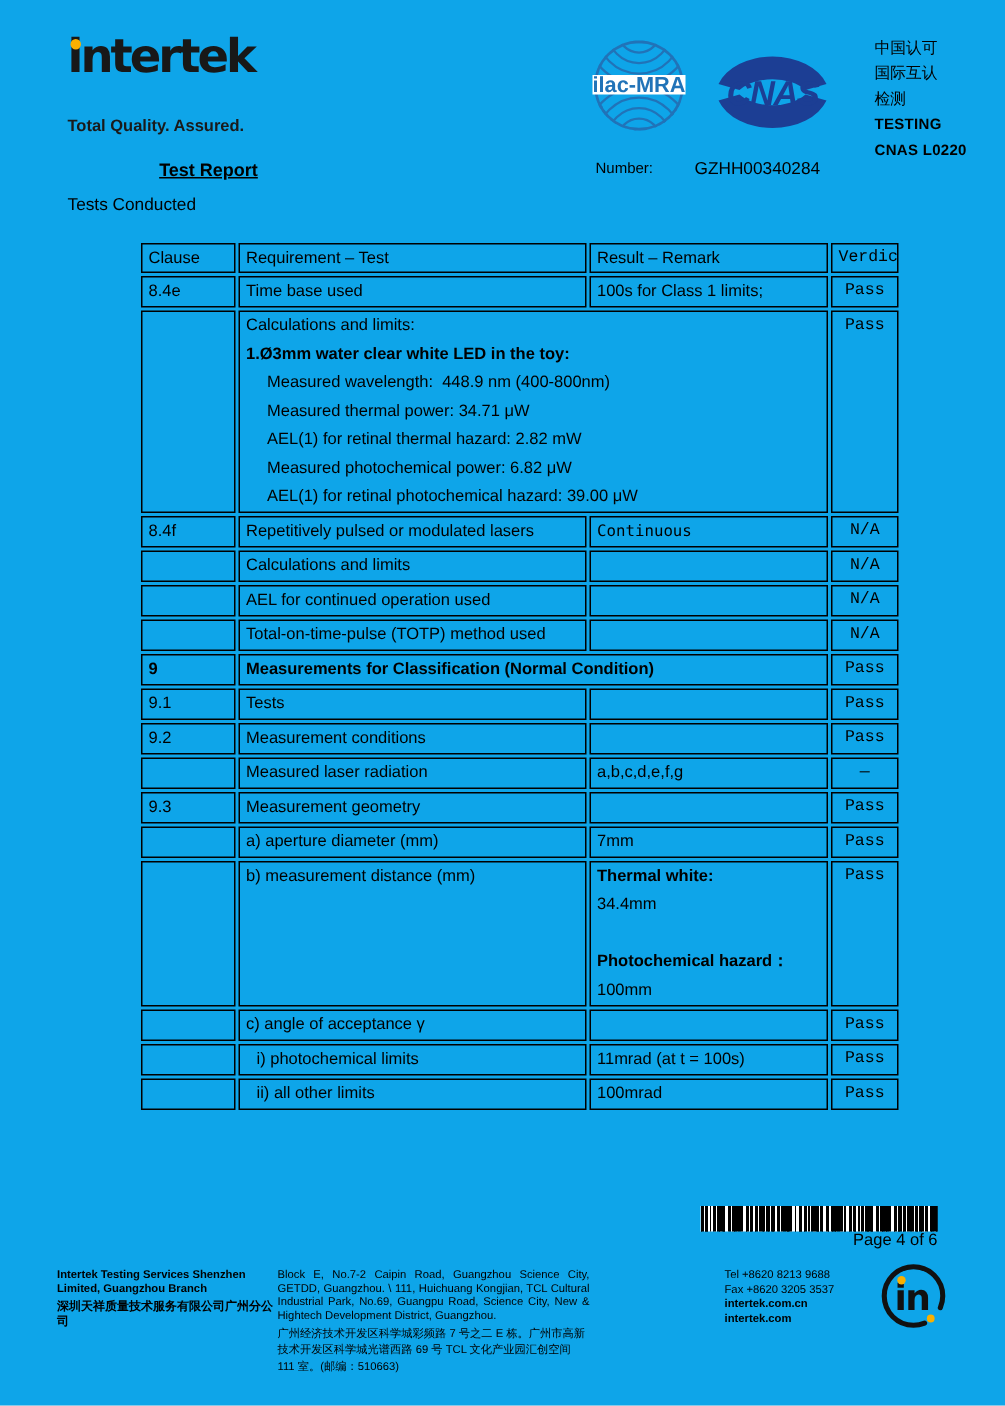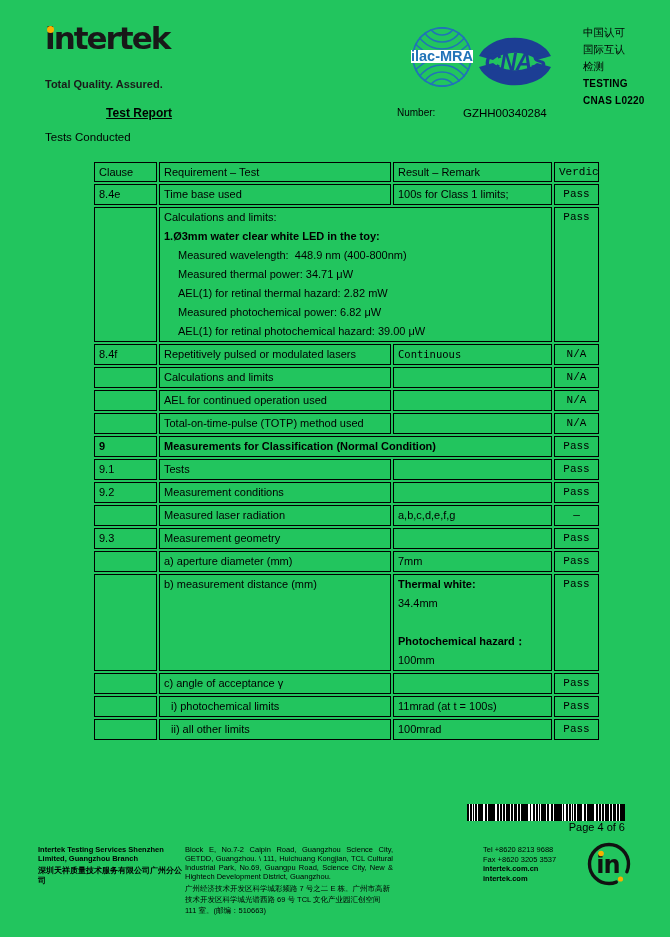--- a/index.html
+++ b/index.html
@@ -1,26 +1,26 @@
 <!DOCTYPE html>
 <html><head>
 <meta charset="utf-8">
 <style>
   html,body{margin:0;padding:0;background:#e8e8e8;}
-  .page{position:relative;width:670px;height:937px;background:#22c55e;margin:0 auto;
+  .page{position:relative;width:670px;height:937px;background:#0ea5e9;margin:0 auto;
         font-family:"Liberation Sans","DejaVu Sans",sans-serif;color:#000;overflow:hidden;}
 
   
   .brand{position:absolute;left:45px;top:22px;}
   .brand-word{font-family:"DejaVu Sans",sans-serif;font-weight:bold;font-size:31px;
               letter-spacing:-2px;color:#181818;line-height:32px;}
   .brand-dot{position:absolute;left:2px;top:4px;width:7px;height:7px;border-radius:50%;}
   .brand-tag{margin-top:24px;font-weight:bold;font-size:11px;color:#1a1a1a;}
 
-  .ilac{position:absolute;left:393px;top:24px;margin-left:16px;}
+  .ilac{position:absolute;left:393px;top:24px;}
   .cnas{position:absolute;left:476px;top:33px;}
   .cert{position:absolute;left:583px;top:24px;font-size:10.5px;line-height:17px;}
   .cert .bold{font-weight:bold;font-size:10px;letter-spacing:0.2px;}
 
   .report-title{position:absolute;left:93px;top:106px;width:92px;text-align:center;
                 font-weight:bold;font-size:12px;text-decoration:underline;}
   .num-label{position:absolute;left:397px;top:107px;font-size:10px;}
   .num-value{position:absolute;left:463px;top:107px;font-size:11.5px;}
   .section-label{position:absolute;left:45px;top:131px;font-size:11.5px;}
 

